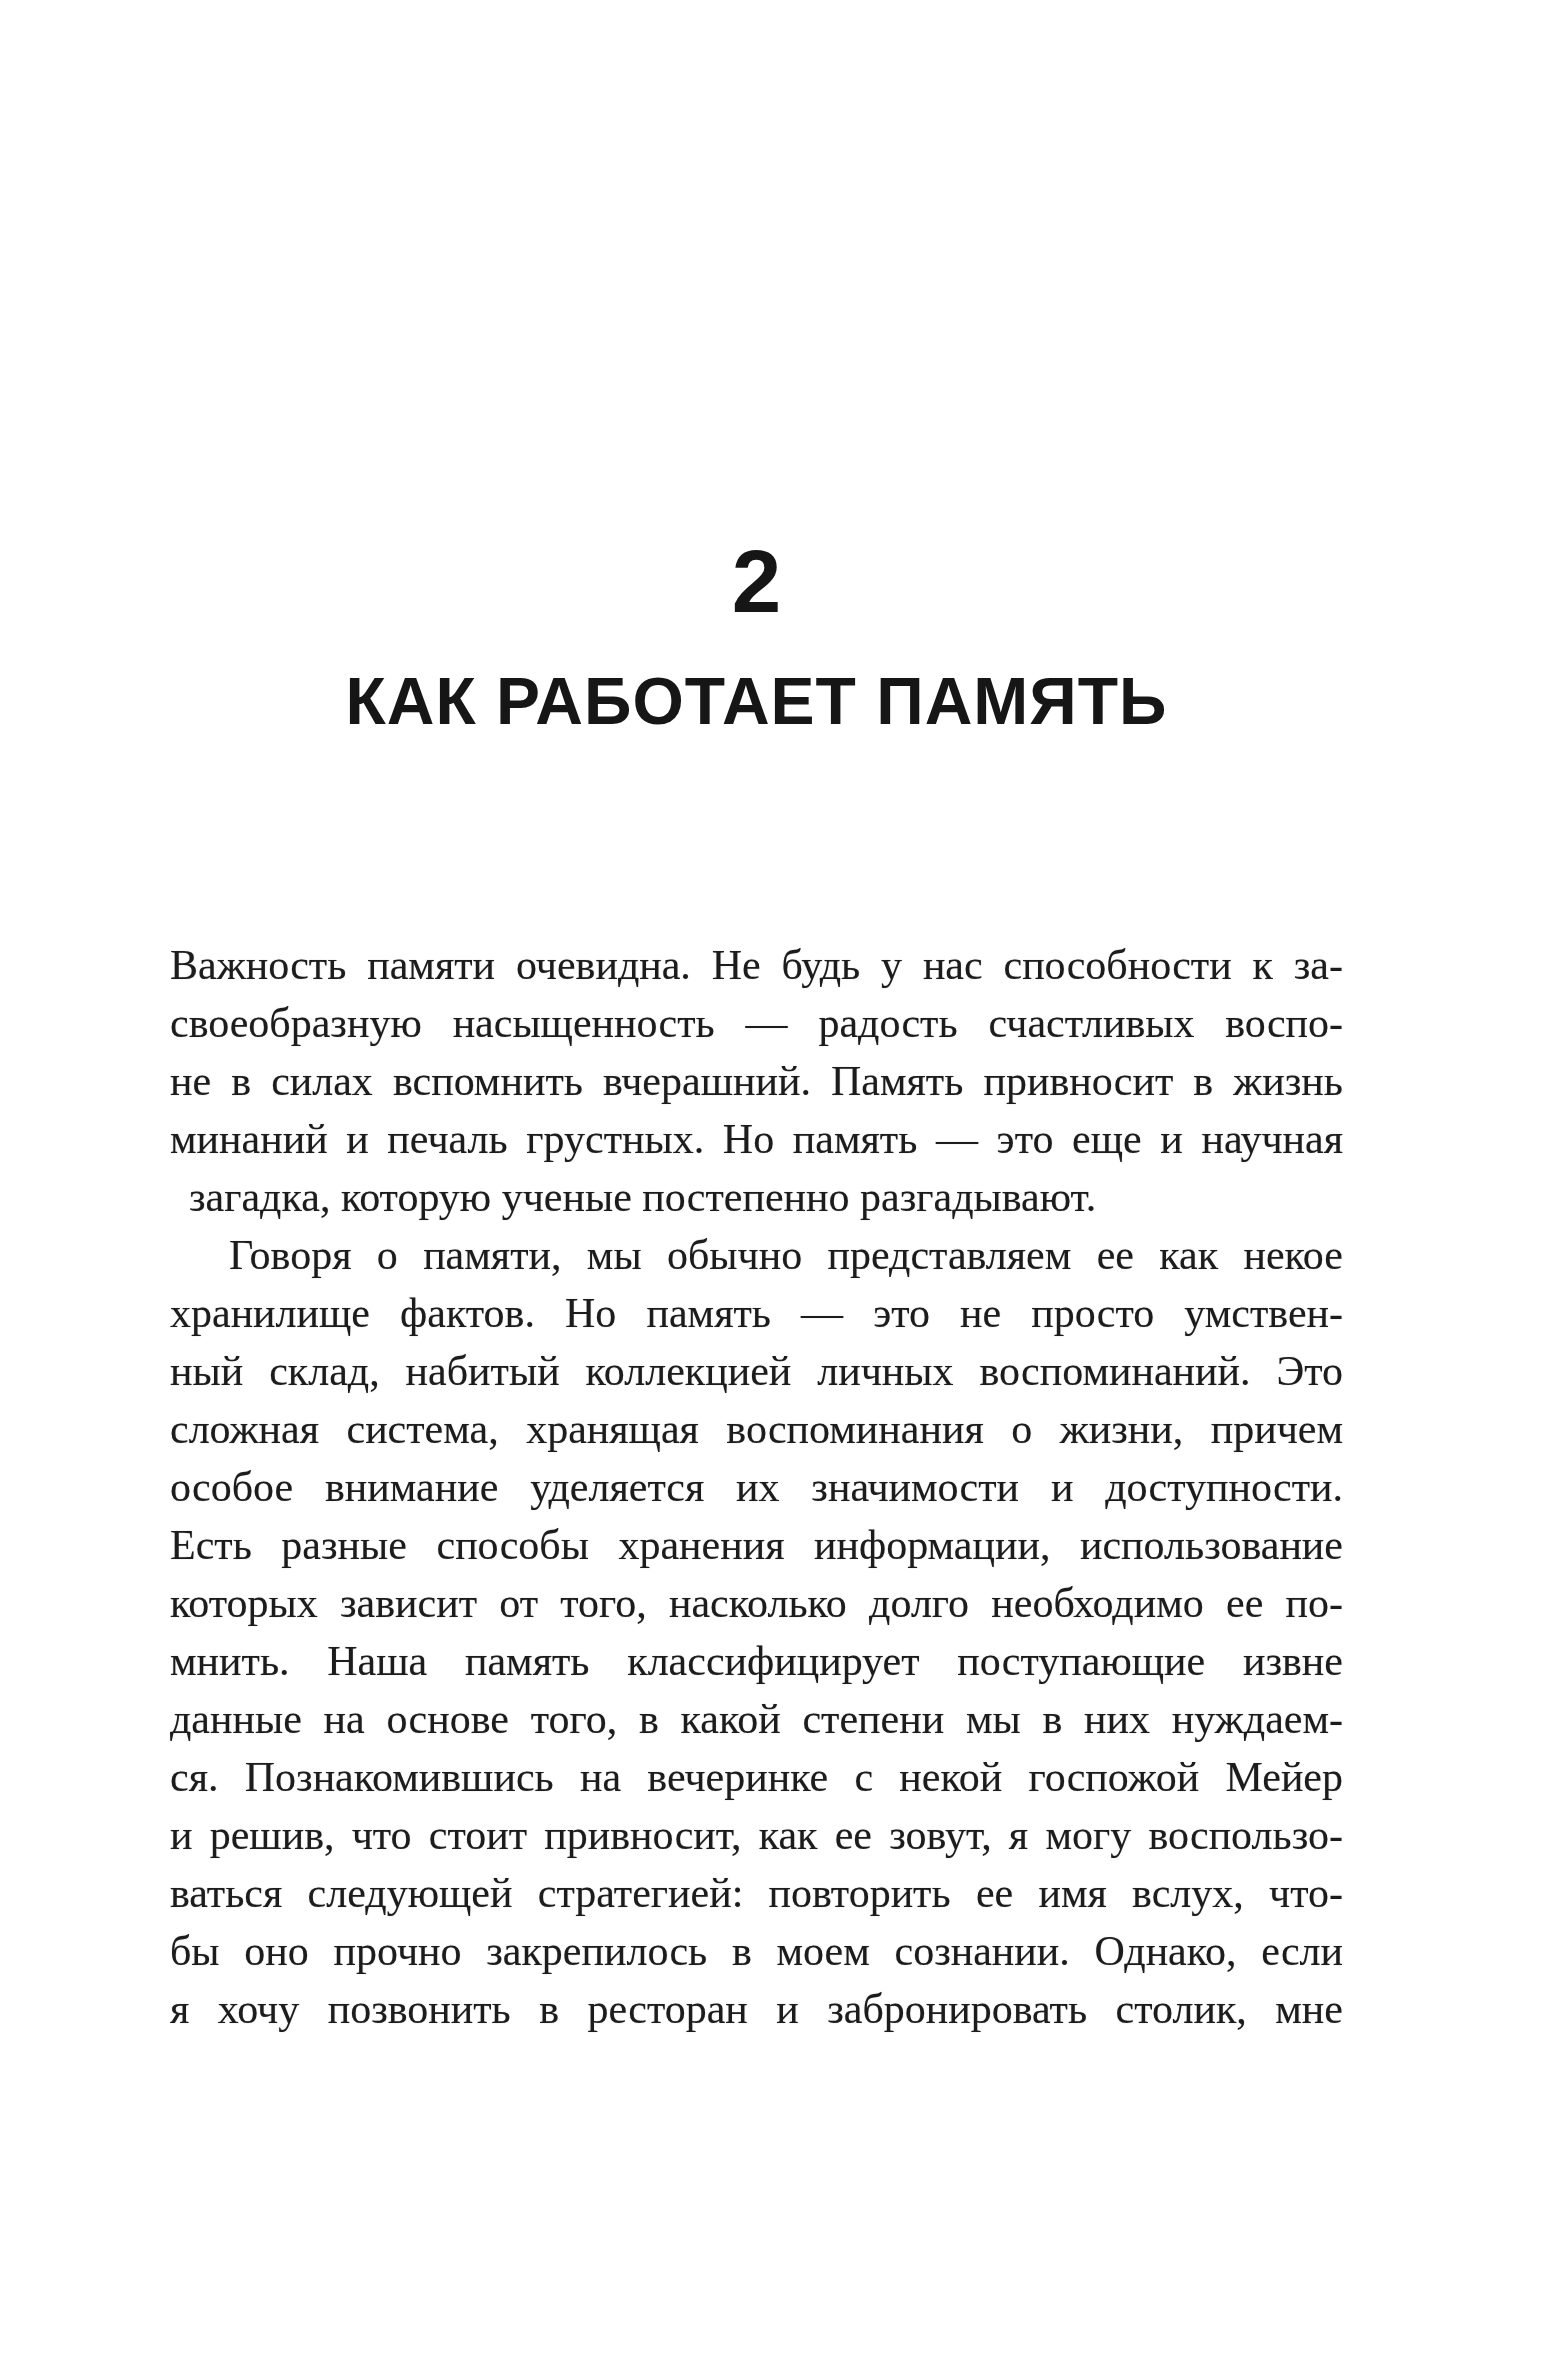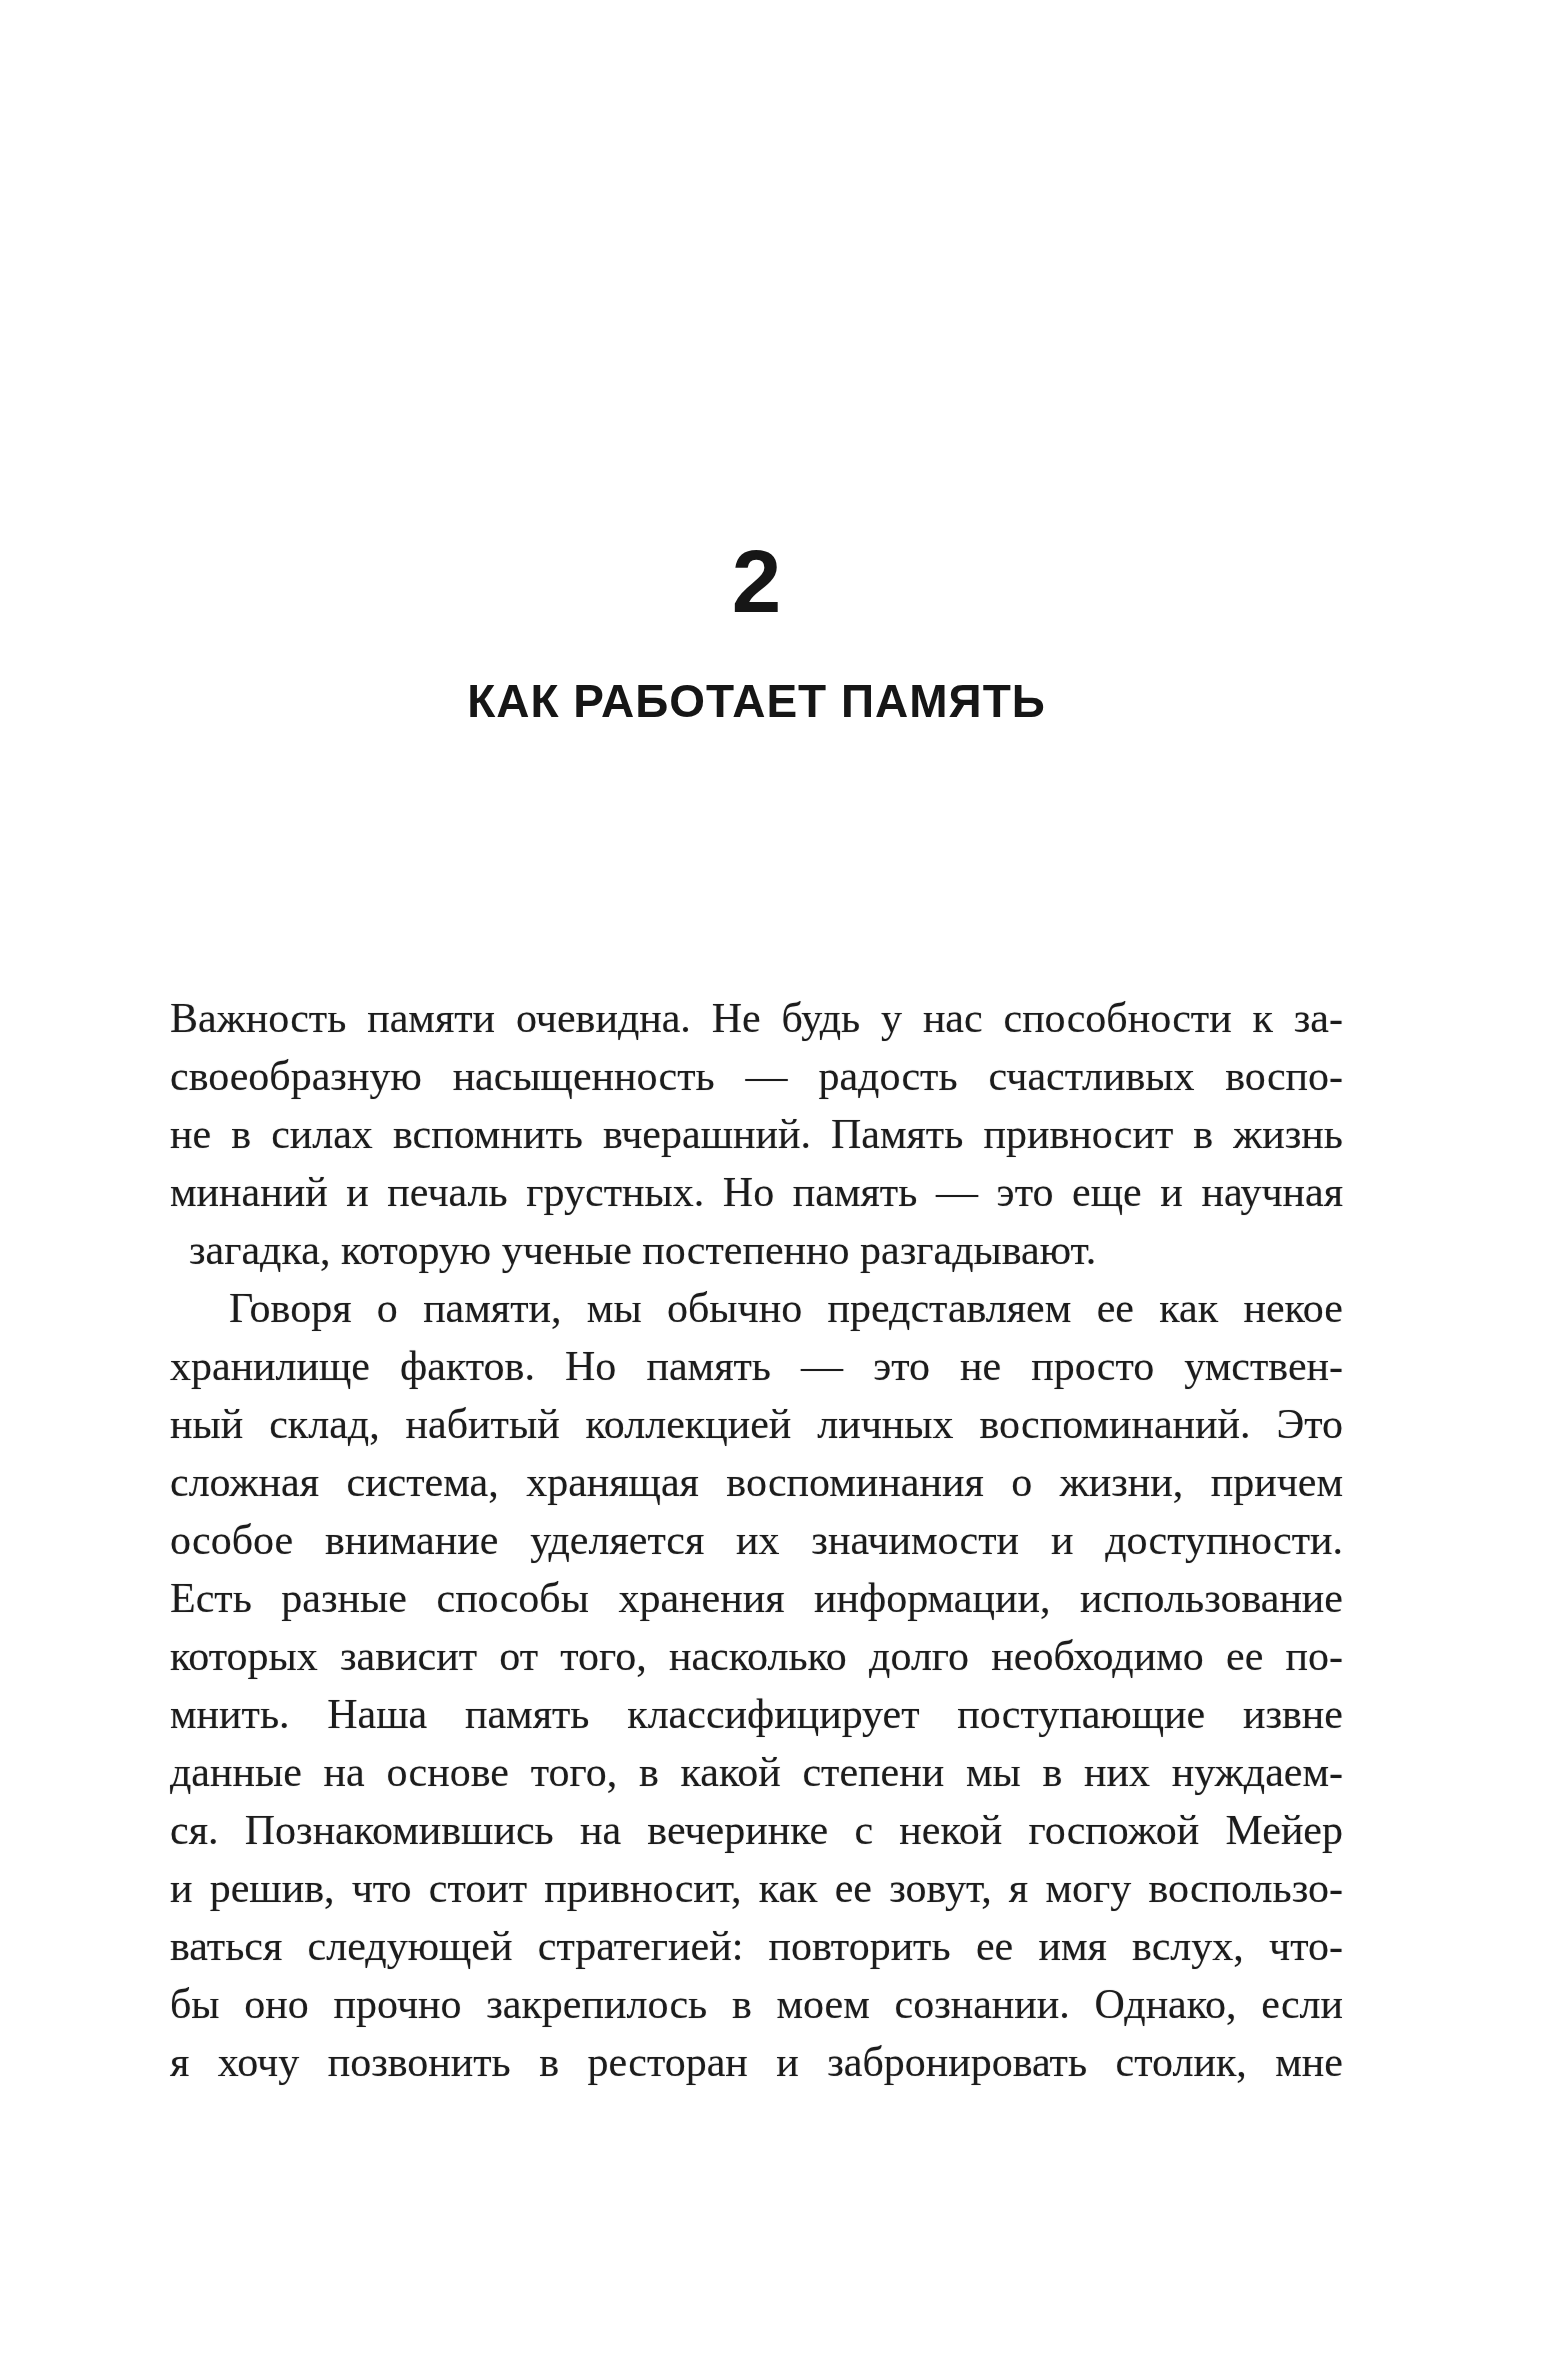--- a/index.html
+++ b/index.html
@@ -29,30 +29,30 @@
     letter-spacing: 0;
   }
   .chapter-title {
     position: absolute;
     left: 170px;
     width: 1173px;
     top: 668px;
     text-align: center;
     font-family: "Liberation Sans", sans-serif;
     font-weight: 700;
-    font-size: 46px;
+    font-size: 66px;
     line-height: 67px;
     letter-spacing: 1px;
     color: #161616;
     white-space: nowrap;
   }
   .body-text {
     position: absolute;
     left: 170px;
-    top: 989px;
+    top: 936px;
     width: 1173px;
     font-size: 42px;
     line-height: 58px;
     color: #1c1c1c;
     text-shadow: 0 0 1.1px rgba(25,25,25,0.35);
   }
   .line {
     text-align: justify;
     text-align-last: justify;
     white-space: normal;

